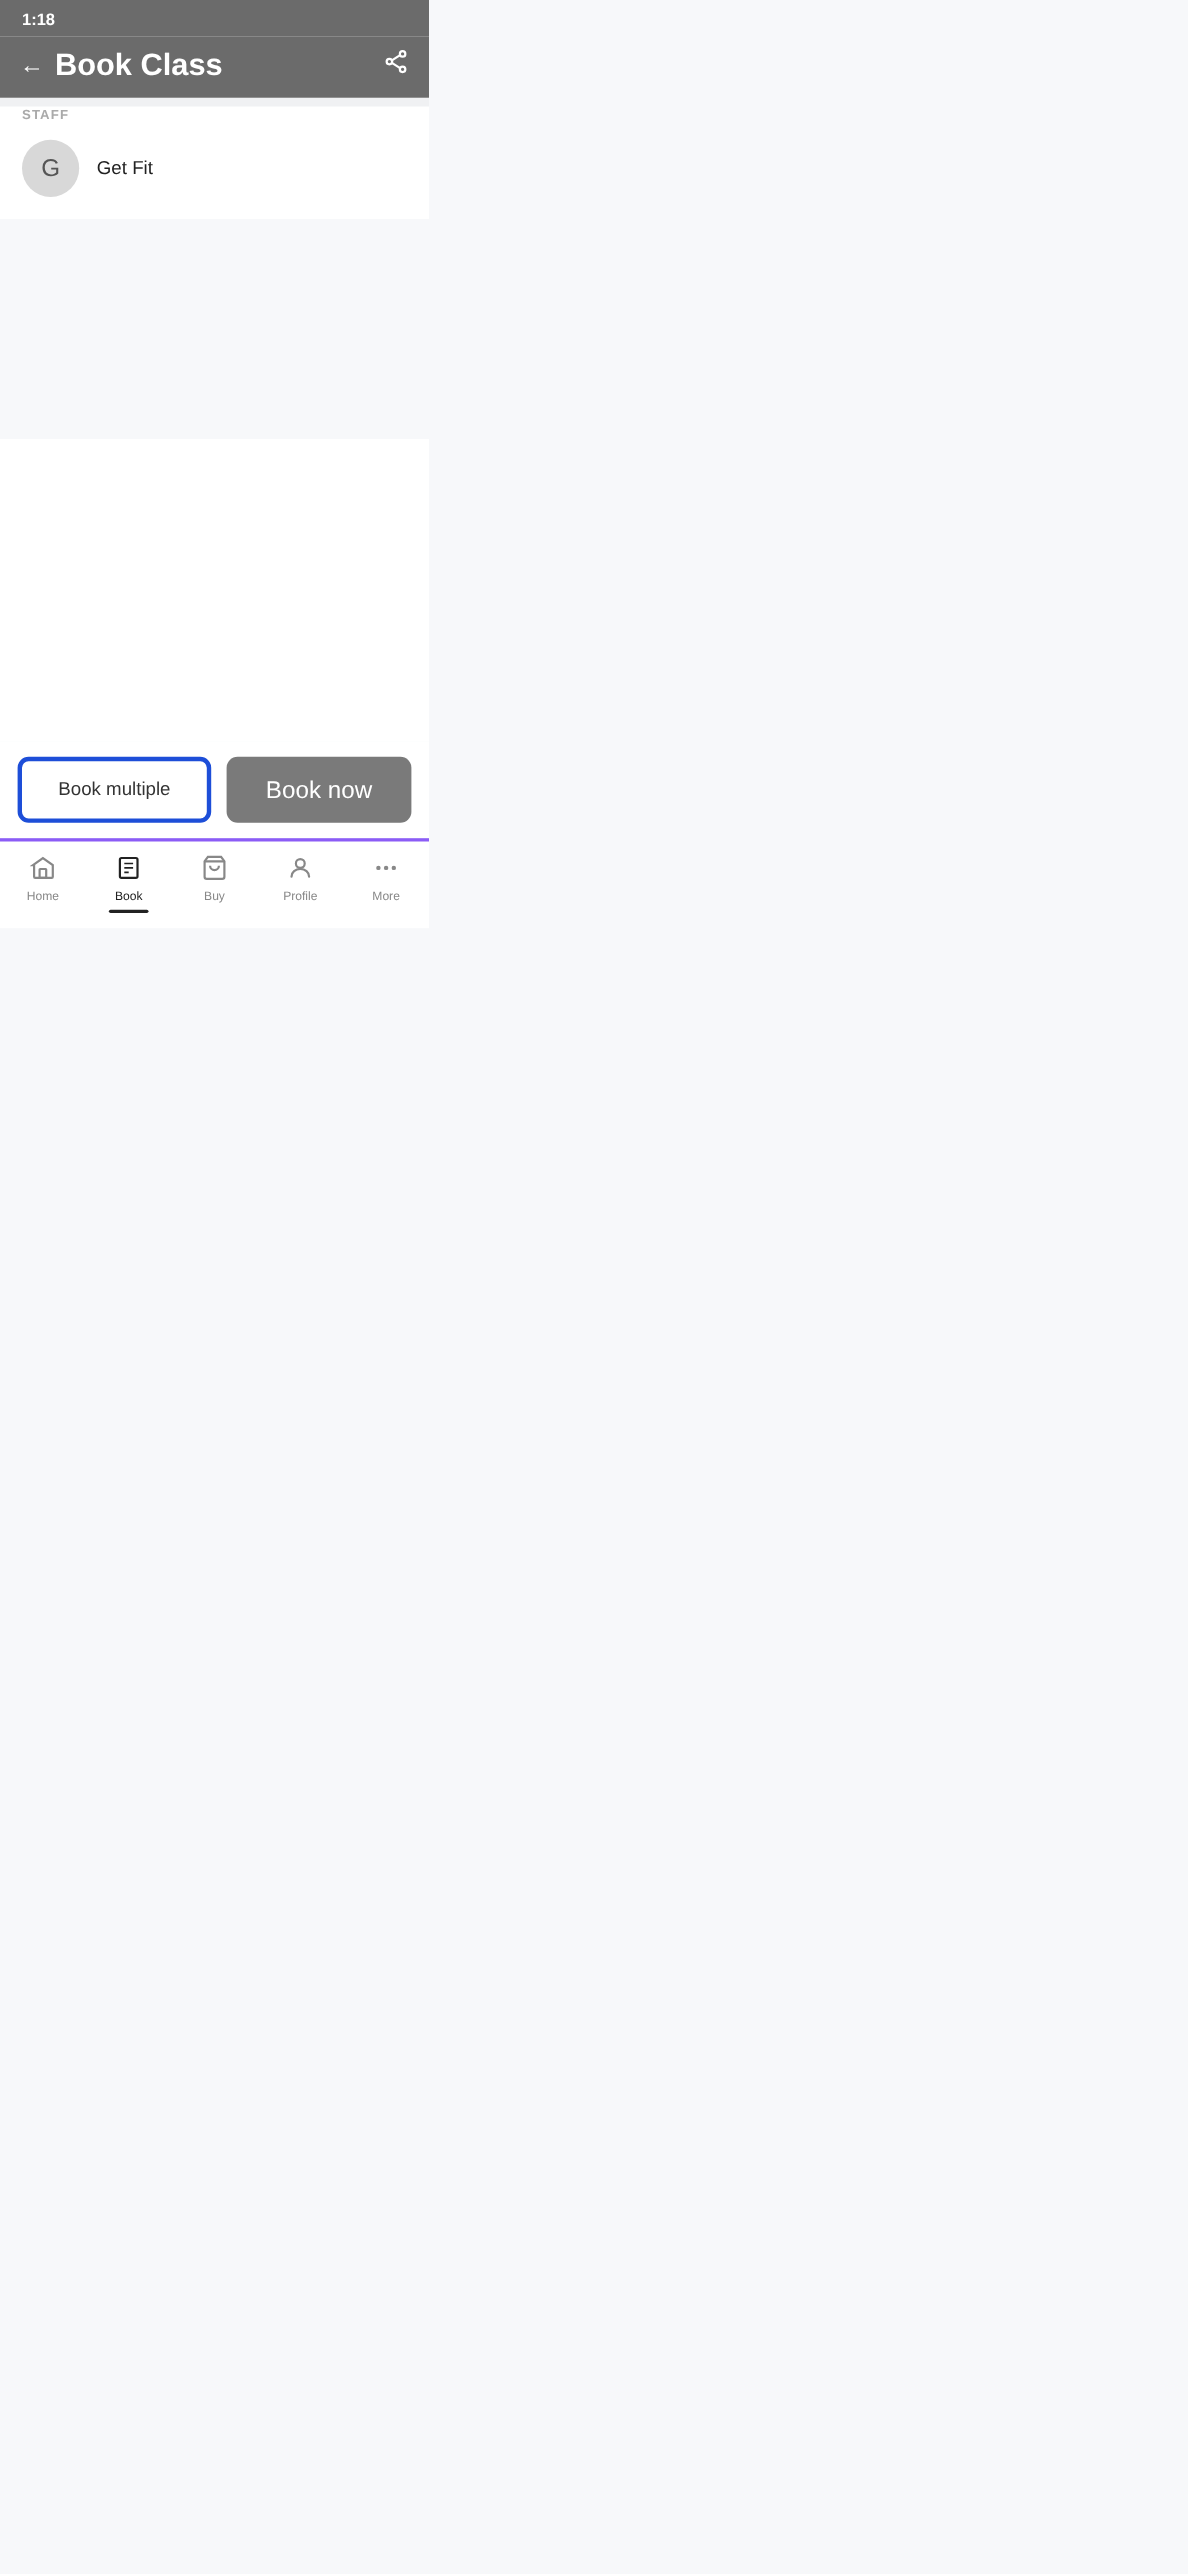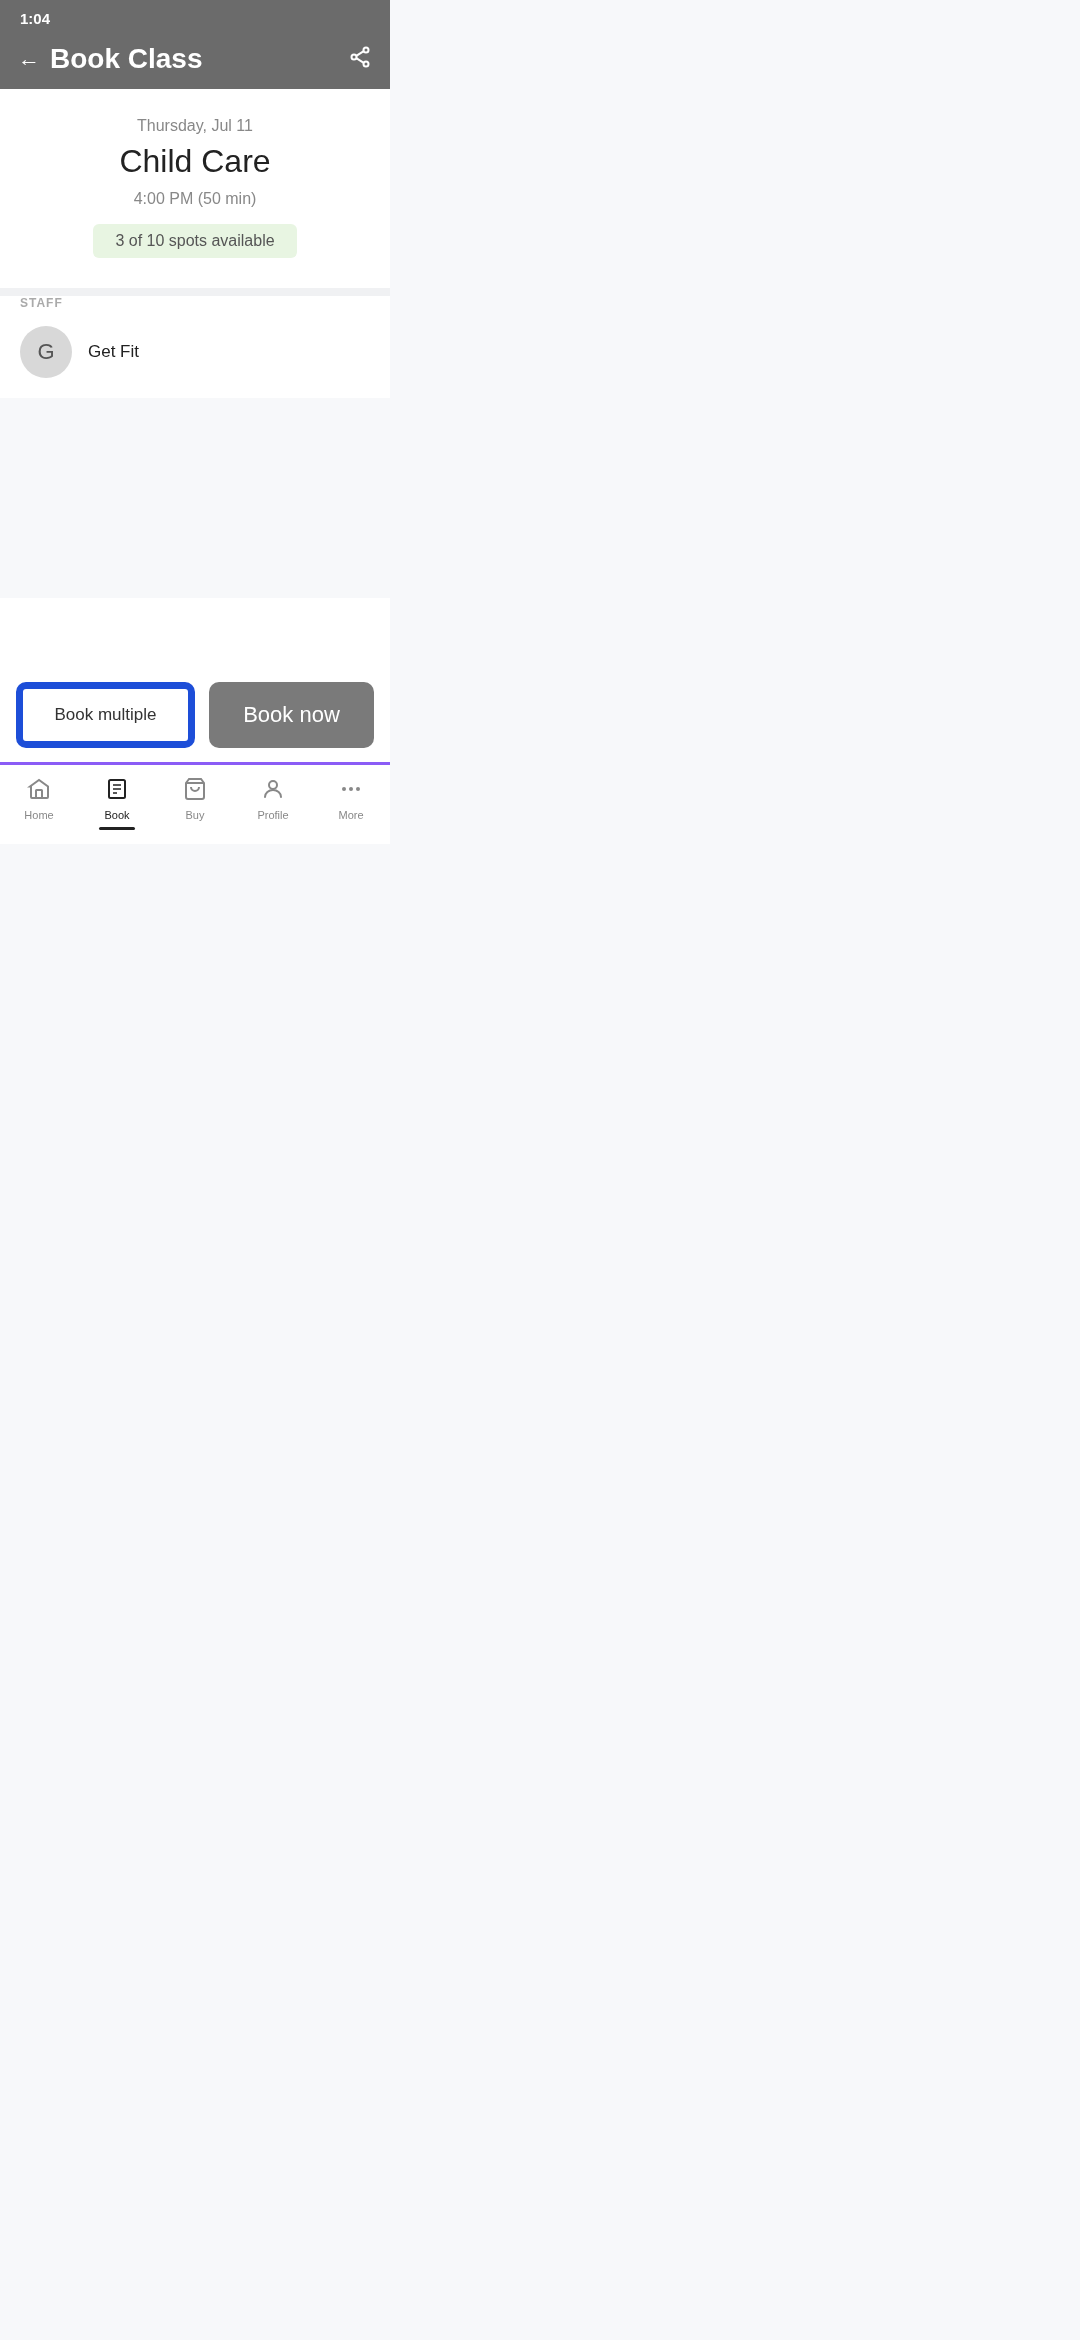--- a/index.html
+++ b/index.html
@@ -162,21 +162,21 @@
     
     .bottom-buttons {
       background: white;
       padding: 14px 16px 14px;
       display: flex;
       gap: 14px;
     }
 
     .btn-multiple {
       flex: 1;
-      border: 7px solid #1d4ed8;
+      border: 4px solid #1d4ed8;
       background: white;
       color: #333;
       font-size: 17px;
       padding: 16px 10px;
       border-radius: 10px;
       cursor: pointer;
       font-weight: 500;
     }
 
     .btn-now {
@@ -241,47 +241,41 @@
       display: flex;
       flex-direction: column;
       align-items: center;
       gap: 4px;
     }
   </style>
 </head>
 <body>
 
 <div class="status-bar">
-  <span>1:04</span>
+  <span>1:18</span>
 </div>
 
 <div class="header">
   <div class="header-left">
     <span class="back-icon">←</span>
     <span class="header-title">Book Class</span>
   </div>
   <span class="share-icon">
     <svg width="24" height="24" viewBox="0 0 24 24" fill="none" xmlns="http://www.w3.org/2000/svg">
       <circle cx="18" cy="5" r="2.5" stroke="white" stroke-width="2"></circle>
       <circle cx="6" cy="12" r="2.5" stroke="white" stroke-width="2"></circle>
       <circle cx="18" cy="19" r="2.5" stroke="white" stroke-width="2"></circle>
       <line x1="8.3" y1="10.9" x2="15.7" y2="6.1" stroke="white" stroke-width="2"></line>
       <line x1="8.3" y1="13.1" x2="15.7" y2="17.9" stroke="white" stroke-width="2"></line>
     </svg>
   </span>
 </div>
 
 <div class="main-content">
 
-  <div class="class-info">
-    <div class="class-date">Thursday, Jul 11</div>
-    <div class="class-name">Child Care</div>
-    <div class="class-time">4:00 PM (50 min)</div>
-    <span class="spots-badge">3 of 10 spots available</span>
-  </div>
 
   <div class="section-divider"></div>
 
   <div class="staff-section">
     <div class="staff-label">STAFF</div>
     <div class="staff-item">
       <div class="staff-avatar">
         <span>G</span>
       </div>
       <span class="staff-name">Get Fit</span>

